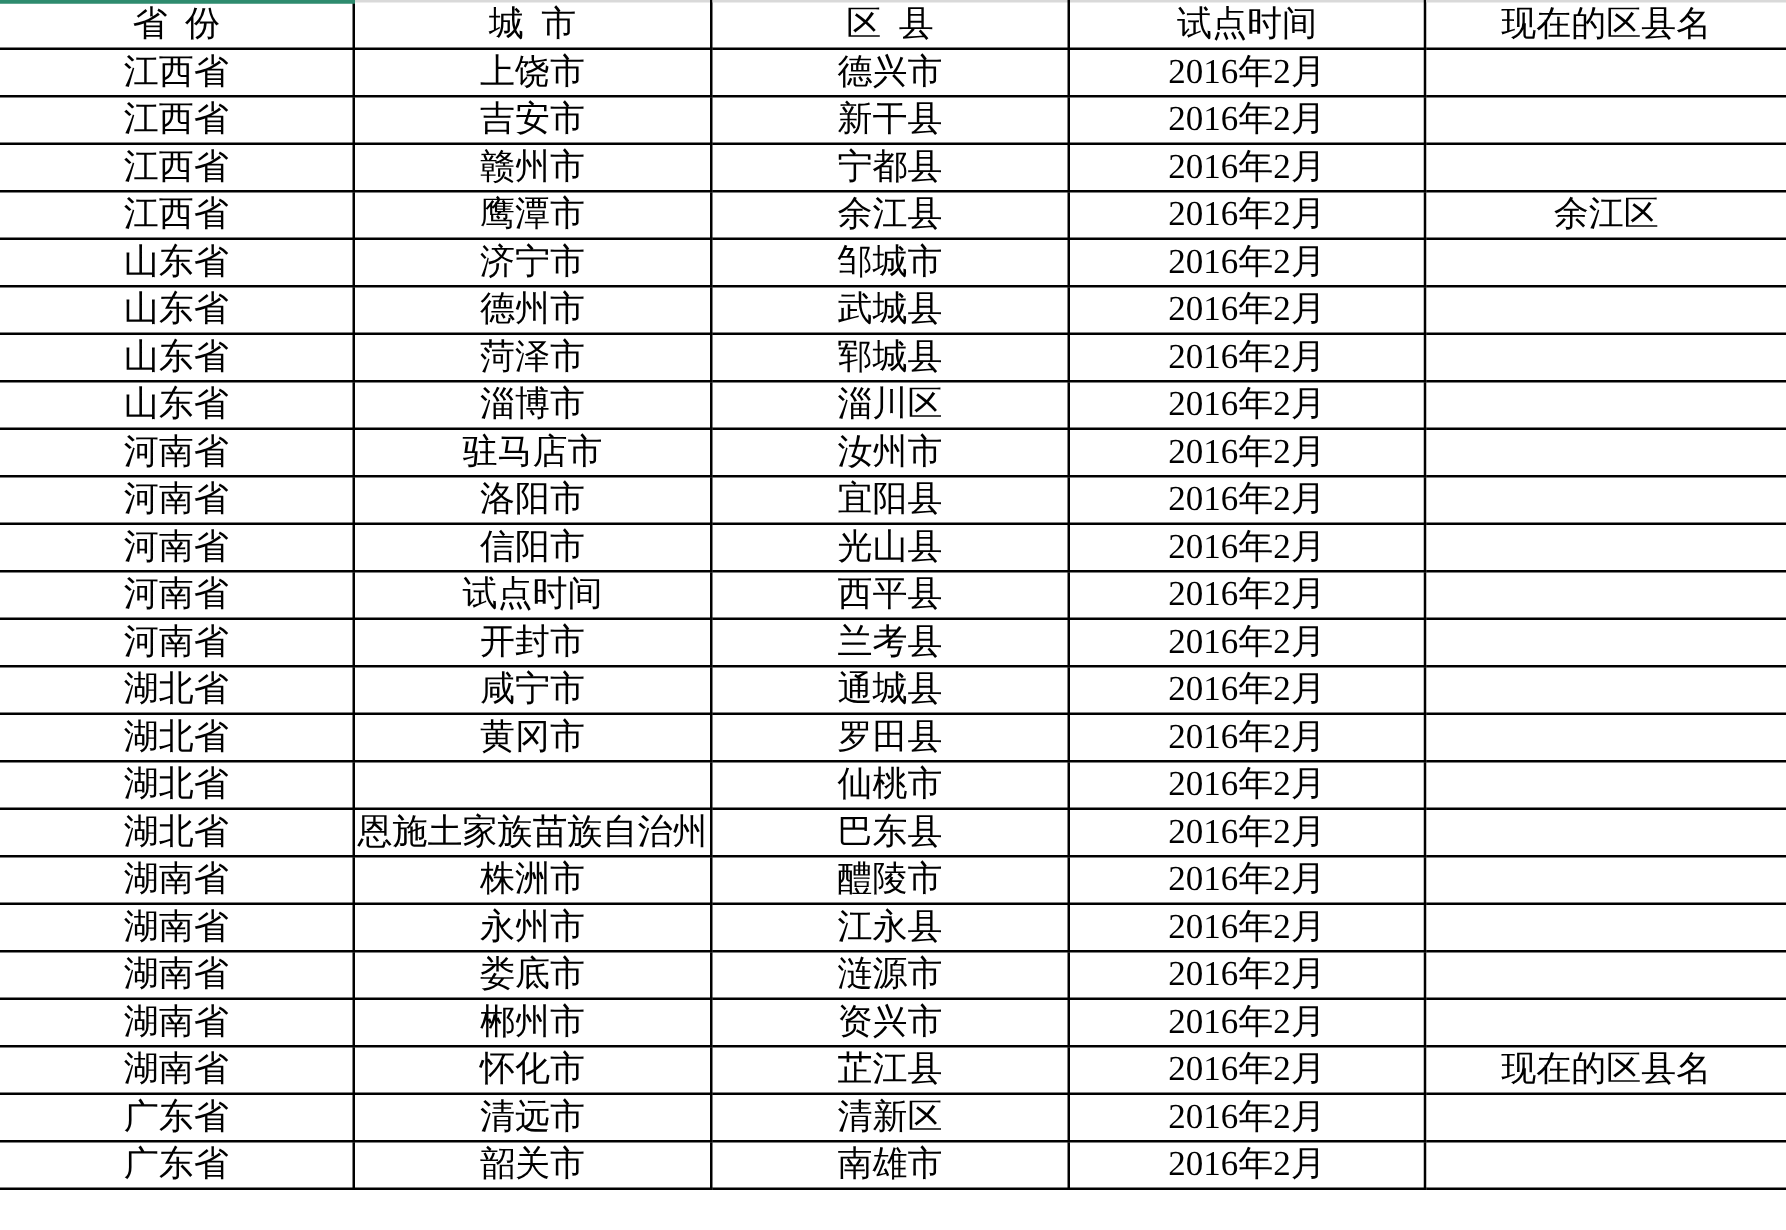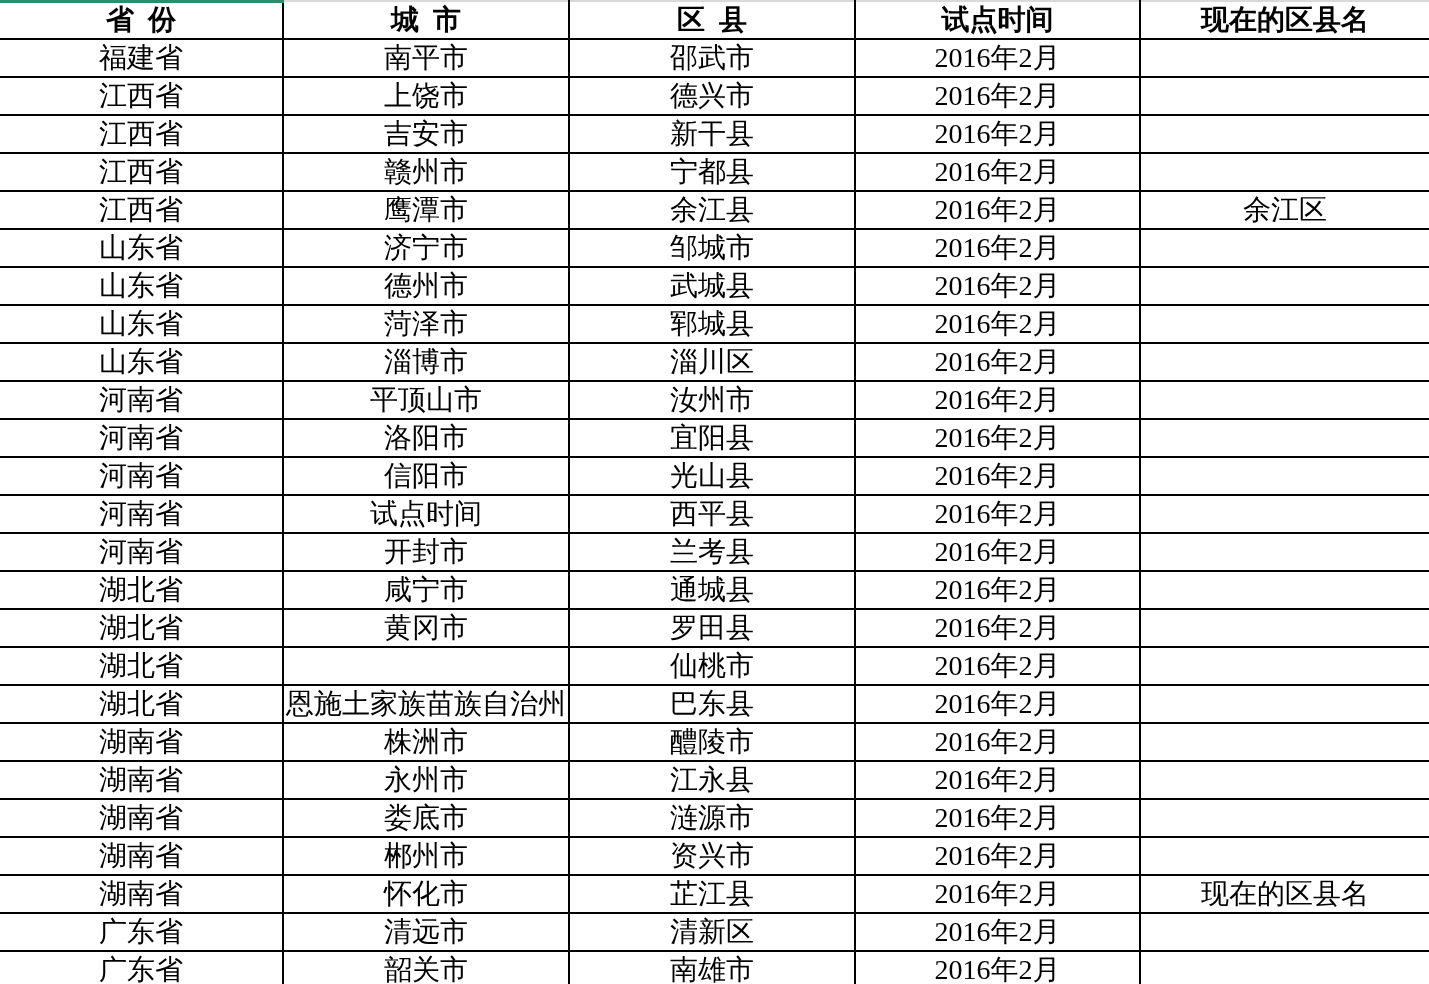--- a/index.html
+++ b/index.html
@@ -30,21 +30,21 @@
     padding:0;
     text-align:center;
     vertical-align:middle;
     white-space:nowrap;
     overflow:visible;
     border:2px solid var(--grid);
     font-size:28px;
     line-height:34px;
   }
   th{
-    font-weight:bold;
+    font-weight:normal;
     border-top:2px solid var(--top-edge);
   }
   th.spread{
     letter-spacing:0.5em;
     padding-left:0.5em; 
   }
   th:first-child,td:first-child{border-left:none;}
   th:last-child,td:last-child{border-right:none;}
   
   .accent-line{
@@ -71,27 +71,20 @@
       <tr>
           <th class="spread">省份</th>
           <th class="spread">城市</th>
           <th class="spread">区县</th>
           <th>试点时间</th>
           <th>现在的区县名</th>
         </tr>
     </thead>
     <tbody>
         <tr>
-          <td>福建省</td>
-          <td>南平市</td>
-          <td>邵武市</td>
-          <td>2016年2月</td>
-          <td></td>
-        </tr>
-        <tr>
           <td>江西省</td>
           <td>上饶市</td>
           <td>德兴市</td>
           <td>2016年2月</td>
           <td></td>
         </tr>
         <tr>
           <td>江西省</td>
           <td>吉安市</td>
           <td>新干县</td>
@@ -135,21 +128,21 @@
         </tr>
         <tr>
           <td>山东省</td>
           <td>淄博市</td>
           <td>淄川区</td>
           <td>2016年2月</td>
           <td></td>
         </tr>
         <tr>
           <td>河南省</td>
-          <td>平顶山市</td>
+          <td>驻马店市</td>
           <td>汝州市</td>
           <td>2016年2月</td>
           <td></td>
         </tr>
         <tr>
           <td>河南省</td>
           <td>洛阳市</td>
           <td>宜阳县</td>
           <td>2016年2月</td>
           <td></td>

